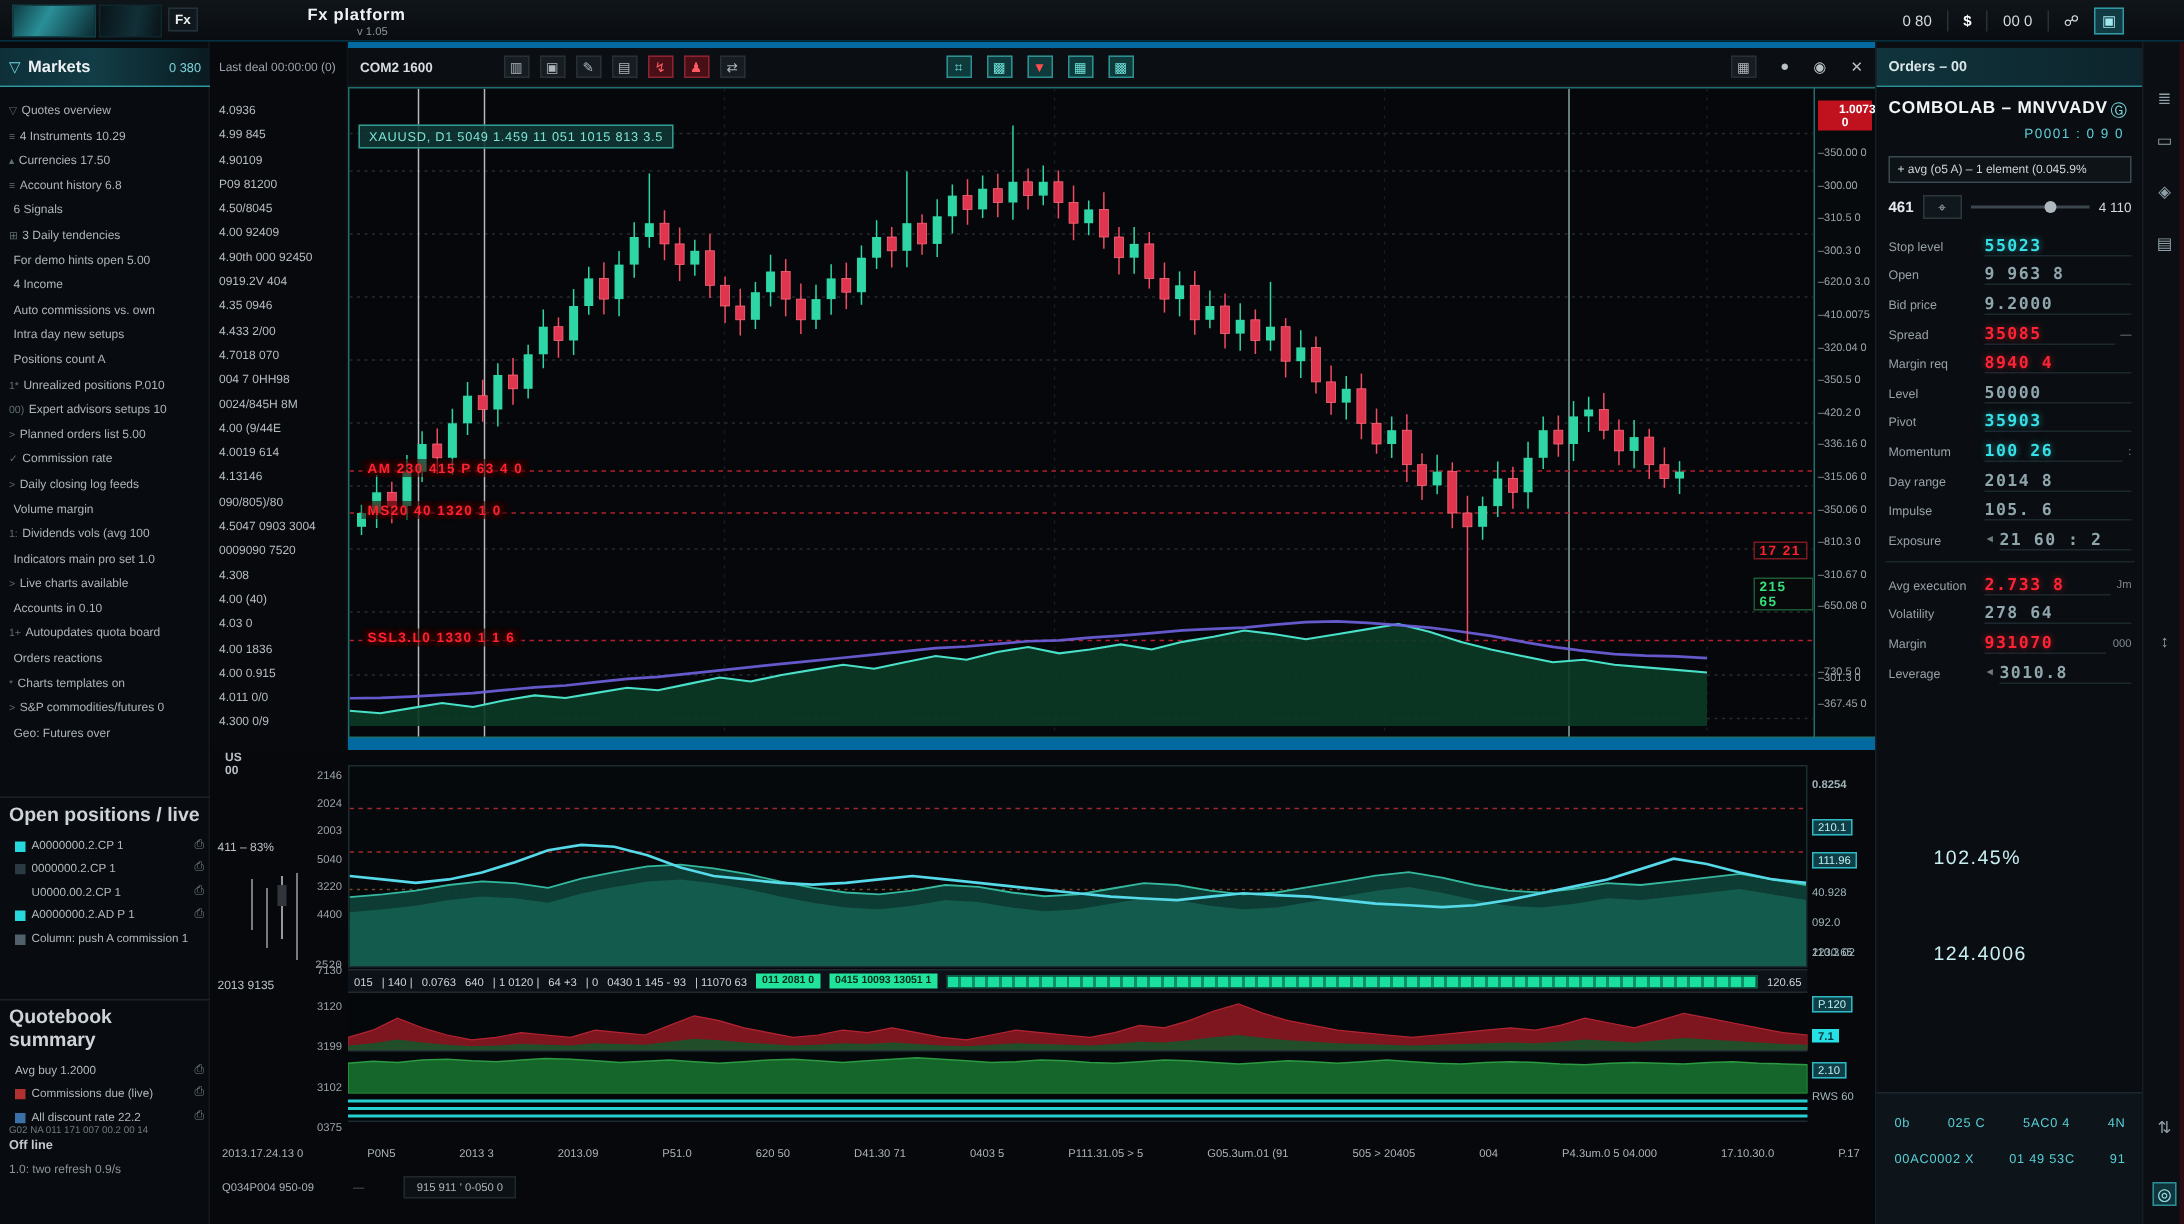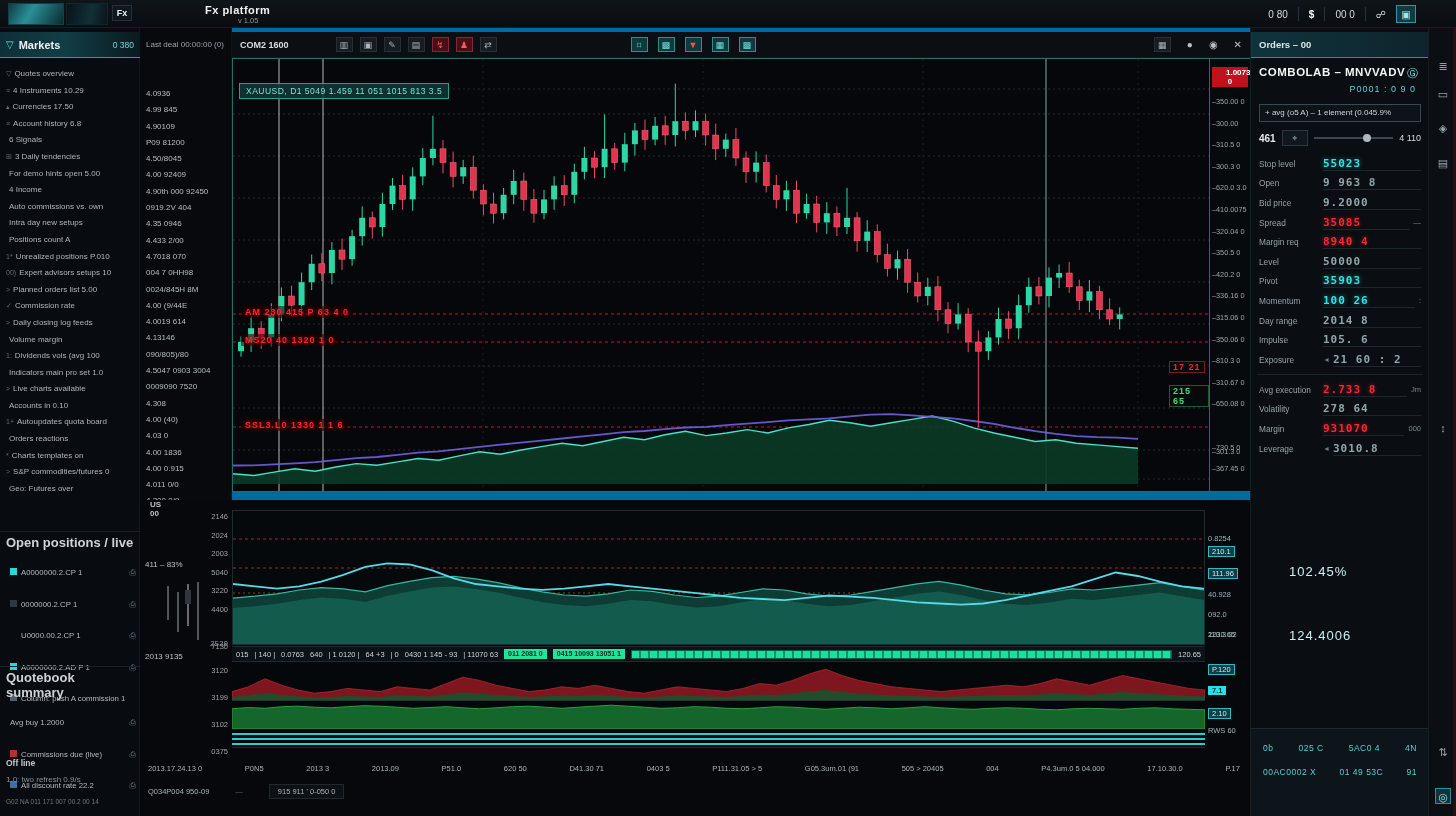--- a/index.html
+++ b/index.html
@@ -30,32 +30,32 @@
            background:linear-gradient(90deg,#0e2f38,#123d46 45%,#0a1a20);
            border-bottom:1px solid #2e9aa2;display:flex;align-items:center;padding:0 6px;gap:5px;}
   #sb-head .t{font-size:11px;font-weight:bold;color:#eef2f4;}
   #sb-head .c{margin-left:auto;font-size:8.5px;color:#79d5d9;}
   #sb-tree{position:absolute;left:0;top:38px;width:140px;height:462px;overflow:hidden;}
   .tree-row{height:16.6px;line-height:16.6px;font-size:8px;color:#aeb5ba;white-space:nowrap;
             overflow:hidden;padding-left:6px;}
   .tree-row .mk{color:#5f6d74;margin-right:3px;font-size:7px;}
   .sb-sec-head{font-size:13px;color:#cdd3d7;font-weight:bold;border-top:1px solid #1a2228;
                padding:3px 6px 2px;}
-  .sb-item{height:15.5px;display:flex;align-items:flex-start;gap:4px;padding:0 4px 0 10px;
-           font-size:7.8px;color:#b2b9be;white-space:nowrap;overflow:hidden;margin-top:16px;}
+  .sb-item{height:15.5px;display:flex;align-items:flex-end;gap:4px;padding:0 4px 0 10px;
+           font-size:7.8px;color:#b2b9be;white-space:nowrap;overflow:hidden;}
   .sq{width:7px;height:7px;flex:none;}
   .sb-item .ric{margin-left:auto;color:#7d8890;font-size:8px;}
   .sb-cap{font-size:6.5px;color:#6f7density;color:#6f7a81;padding:1px 6px;line-height:7.5px;}
   #sb-foot1{position:absolute;left:6px;top:730px;font-size:8.5px;color:#c2c8cc;font-weight:bold;}
   #sb-foot2{position:absolute;left:6px;top:747px;font-size:8px;color:#8a949a;}
 
   
   #watchcol{left:140px;top:28px;width:92px;height:472px;background:#07090d;border-right:1px solid #0e1519;}
   #watch-head{position:absolute;left:6px;top:12px;font-size:8px;color:#9aa3a9;white-space:nowrap;}
-  #price-list{position:absolute;left:6px;top:38px;width:86px;margin-top:20px;}
+  #price-list{position:absolute;left:6px;top:38px;width:86px;}
   .price-row{height:16.3px;line-height:16.3px;font-size:8px;color:#b6bdc2;white-space:nowrap;}
 
   
   #bottomsec{left:140px;top:500px;width:1110px;height:316px;background:#06080c;}
   .gut{position:absolute;color:#b9c0c5;font-size:8px;white-space:pre-line;}
   #b-ylabels{position:absolute;left:64px;top:8px;width:28px;}
   .bly{position:absolute;font-size:7.5px;color:#9aa3a9;right:4px;}
   #b-plot{position:absolute;left:92px;top:10px;width:973px;height:135px;border:1px solid #1c2d30;
           background:#05090c;}
   #b-status{position:absolute;left:92px;top:146px;width:973px;height:16px;background:#0c1217;
@@ -617,21 +617,21 @@
       <svg id="greenSvg" width="973" height="27">
           <polygon points="0,27 0.0,6.8 16.5,5.5 33.0,6.3 49.5,4.7 66.0,4.2 82.5,5.2 98.9,5.8 115.4,4.7 131.9,3.7 148.4,4.2 164.9,5.2 181.4,6.3 197.9,5.5 214.4,4.7 230.9,5.8 247.4,6.8 263.9,5.8 280.4,4.7 296.8,4.2 313.3,5.2 329.8,6.3 346.3,5.2 362.8,4.2 379.3,3.2 395.8,4.2 412.3,5.2 428.8,6.3 445.3,5.8 461.8,4.7 478.3,5.2 494.7,6.3 511.2,6.8 527.7,5.8 544.2,4.7 560.7,5.2 577.2,6.3 593.7,7.3 610.2,6.3 626.7,5.2 643.2,5.8 659.7,6.8 676.2,5.8 692.6,4.7 709.1,5.8 725.6,6.8 742.1,7.3 758.6,6.3 775.1,5.8 791.6,6.3 808.1,7.3 824.6,7.8 841.1,6.8 857.6,6.3 874.1,6.8 890.5,7.3 907.0,6.3 923.5,5.8 940.0,6.8 956.5,7.3 973.0,7.8 973,27" fill="#15662a" stroke="#2c9a42" stroke-width="1"></polygon>
         </svg>
     </div>
     <div id="b-stripes">
       <div class="stripe" style="top:3px"></div>
       <div class="stripe" style="top:8px"></div>
       <div class="stripe" style="top:13px"></div>
     </div>
     <div id="b-rlabels">
-        <div class="brl " style="top: 24px;">0.8254</div>
+        <div class="brl " style="top: 8px; font-weight: bold;">0.8254</div>
         <div class="brl badge" style="top: 36px;">210.1</div>
         <div class="brl badge" style="top: 58px;">111.96</div>
         <div class="brl " style="top: 80px;">40.928</div>
         <div class="brl " style="top: 100px;">092.0</div>
         <div class="brl " style="top: 120px;">110.3 02</div>
         <div class="brl " style="top: 120px;">2230.65</div>
         <div class="brl badge" style="top: 154px;">P.120</div>
         <div class="brl bright" style="top: 176px;">7.1</div>
         <div class="brl badge" style="top: 198px;">2.10</div>
         <div class="brl " style="top: 216px;">RWS 60</div>

